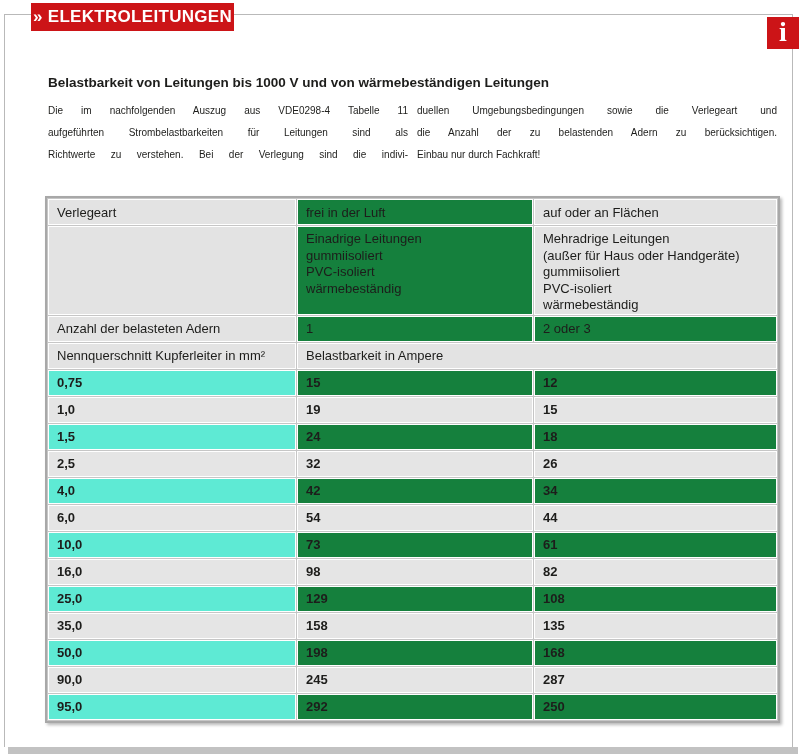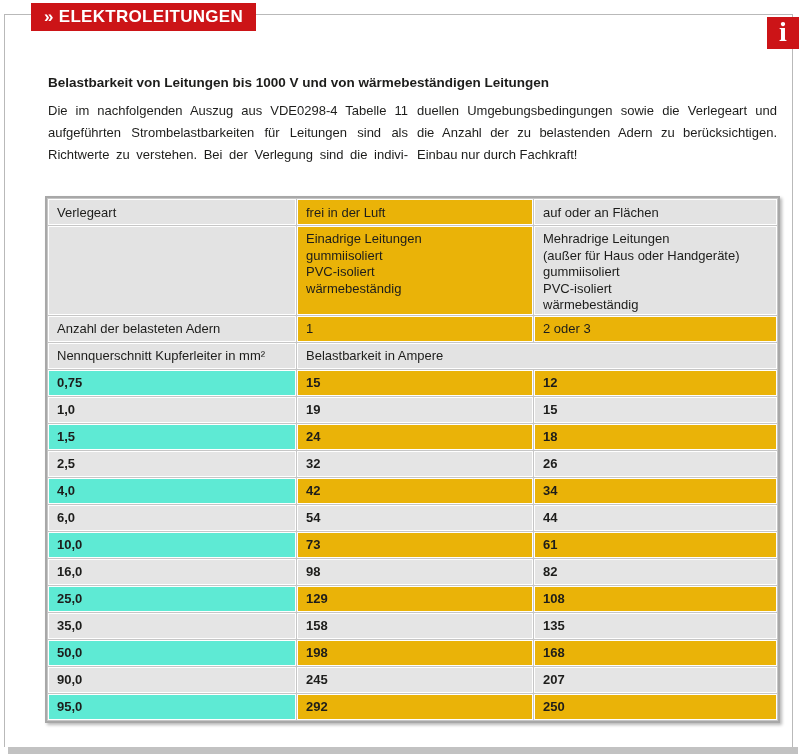--- a/index.html
+++ b/index.html
@@ -22,21 +22,21 @@
   .bottom-bar {
     position: absolute; left: 8px; bottom: 0;
     width: 790px; height: 7px;
     background: #c2c2c2;
   }
 
   
   .banner {
     position: absolute; left: 31px; top: 3px;
     height: 28px; line-height: 28px;
-    padding: 0 13px;
+    padding: 0 2px;
     background: #cc1417; color: #ffffff;
     font-size: 17px; font-weight: bold;
     letter-spacing: 0.3px;
     z-index: 2; white-space: nowrap;
   }
   
   .info-box {
     position: absolute; left: 767px; top: 17px;
     width: 32px; height: 32px;
     background: #cc1417; color: #ffffff;
@@ -47,40 +47,40 @@
   }
 
   
   .content { position: absolute; left: 12px; top: 0; width: 800px; z-index: 1; }
   .intro { margin: 74px 35px 0 36px; }
   .intro-title {
     font-size: 13.5px; font-weight: bold;
     line-height: 18px; margin: 0 0 8px 0;
   }
   .intro-cols { display: flex; gap: 9px; }
-  .intro-col { flex: 1; font-size: 13px; line-height: 22px; }
+  .intro-col { flex: 1; font-size: 10px; line-height: 22px; }
   .jline { text-align: justify; text-align-last: justify; }
   .jline.noj { text-align-last: left; }
 
   
   .data-table {
     margin: 30px 0 12px 33px;
     width: 735px;
     box-sizing: border-box;
     table-layout: fixed;
     border-collapse: separate;
     border-spacing: 1px;
     background: #c6c6c6;
     border: 2px solid #a8a8a8;
     box-shadow: 2px 2px 3px rgba(0,0,0,0.28);
   }
   .data-table td, .data-table th {
     box-sizing: border-box;
     border: 1px solid #ffffff;
-    background: #eab308;
+    background: #15803d;
     padding: 0 4px 0 8px;
     font-size: 13px;
     font-weight: normal;
     text-align: left;
     vertical-align: middle;
     overflow: hidden;
   }
   .gray { background: #e3e3e3 !important; }
   .bold { font-weight: bold; }
   .row-h1 td { height: 26px; }
@@ -214,21 +214,21 @@
           <td>135</td>
         </tr>
         <tr class="data-row">
           <td>50,0</td>
           <td>198</td>
           <td>168</td>
         </tr>
         <tr class="data-row zebra">
           <td>90,0</td>
           <td>245</td>
-          <td>207</td>
+          <td>287</td>
         </tr>
         <tr class="data-row">
           <td>95,0</td>
           <td>292</td>
           <td>250</td>
         </tr>
       </tbody>
   </table>
 
 </div>

